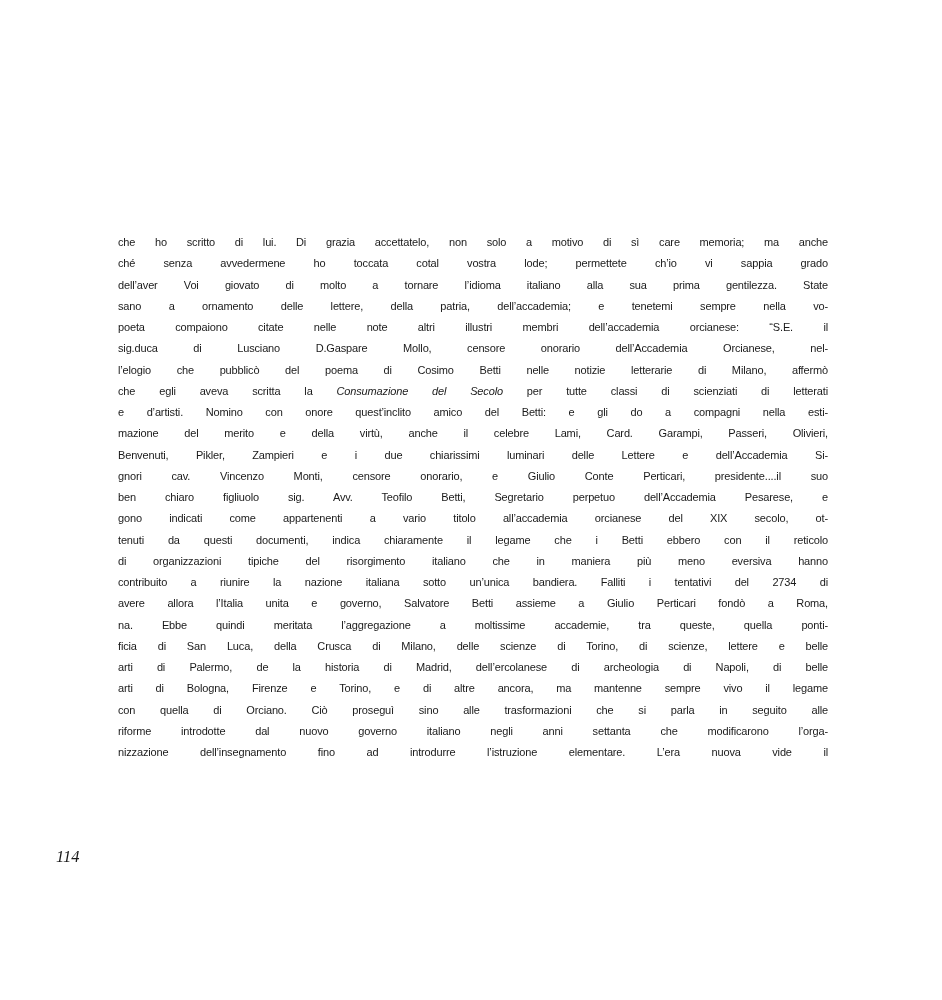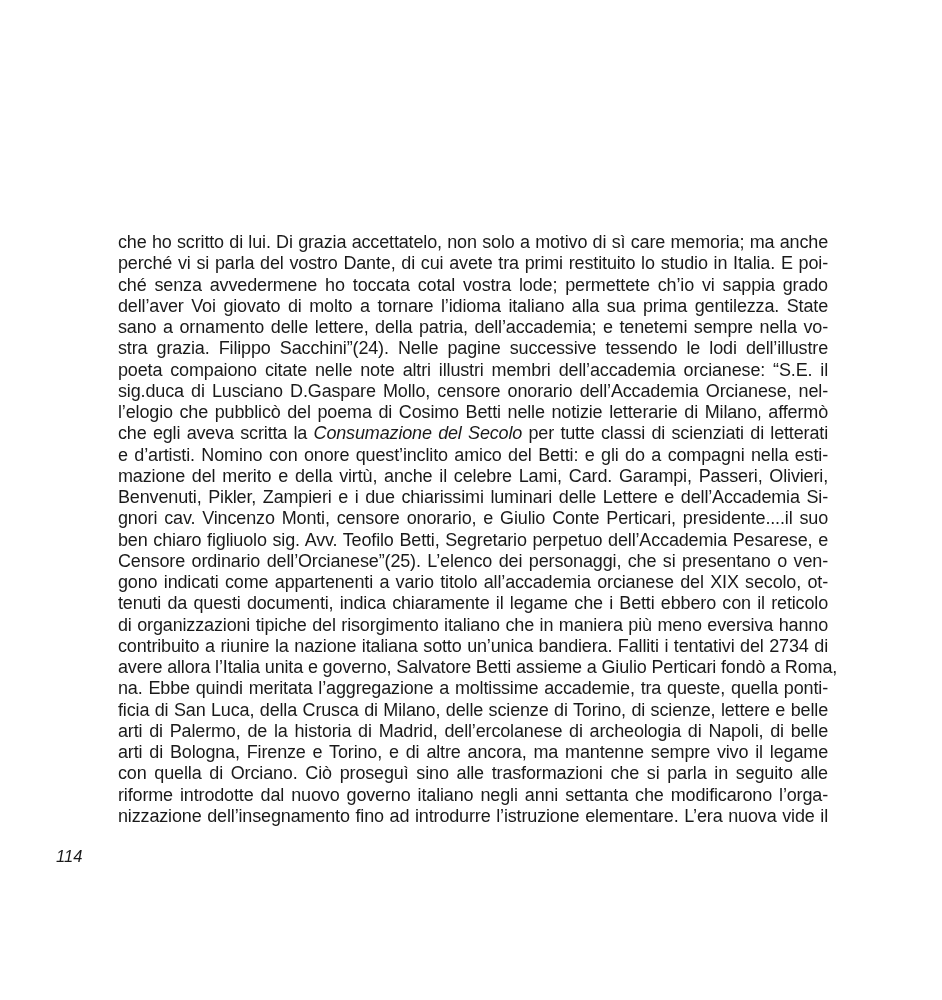--- a/index.html
+++ b/index.html
@@ -25,63 +25,61 @@
     .text-block {
       position: absolute;
       left: 118px;
       top: 232px;
       width: 710px;
     }
     .line {
       display: block;
       height: 21.25px;
       line-height: 21.25px;
-      font-size: 18px;
+      font-size: 11px;
       white-space: nowrap;
       text-align: justify;
       text-align-last: justify;
       letter-spacing: -0.15px;
     }
     .line.last {
       text-align-last: justify;
     }
     .line em {
       font-style: italic;
     }
     .page-number {
       position: absolute;
       left: 56px;
       top: 846px;
       font-size: 16.5px;
       font-style: italic;
       color: #1a1a1a;
       line-height: 21px;
+      font-family: Liberation Serif, serif;
     }
   </style>
 </head>
 <body>
 
 <div class="page">
   <div class="text-block">
     <span class="line">che ho scritto di lui. Di grazia accettatelo, non solo a motivo di sì care memoria; ma anche</span>
-    <span class="line">perché vi si parla del vostro Dante, di cui avete tra primi restituito lo studio in Italia. E poi-</span>
     <span class="line">ché senza avvedermene ho toccata cotal vostra lode; permettete ch’io vi sappia grado</span>
     <span class="line">dell’aver Voi giovato di molto a tornare l’idioma italiano alla sua prima gentilezza. State</span>
     <span class="line">sano a ornamento delle lettere, della patria, dell’accademia; e tenetemi sempre nella vo-</span>
-    <span class="line">stra grazia. Filippo Sacchini”(24). Nelle pagine successive tessendo le lodi dell’illustre</span>
     <span class="line">poeta compaiono citate nelle note altri illustri membri dell’accademia orcianese: “S.E. il</span>
     <span class="line">sig.duca di Lusciano D.Gaspare Mollo, censore onorario dell’Accademia Orcianese, nel-</span>
     <span class="line">l’elogio che pubblicò del poema di Cosimo Betti nelle notizie letterarie di Milano, affermò</span>
     <span class="line"><span>che egli aveva scritta la </span><em>Consumazione del Secolo</em><span> per tutte classi di scienziati di letterati</span></span>
     <span class="line">e d’artisti. Nomino con onore quest’inclito amico del Betti: e gli do a compagni nella esti-</span>
     <span class="line">mazione del merito e della virtù, anche il celebre Lami, Card. Garampi, Passeri, Olivieri,</span>
     <span class="line">Benvenuti, Pikler, Zampieri e i due chiarissimi luminari delle Lettere e dell’Accademia Si-</span>
     <span class="line">gnori cav. Vincenzo Monti, censore onorario, e Giulio Conte Perticari, presidente....il suo</span>
     <span class="line">ben chiaro figliuolo sig. Avv. Teofilo Betti, Segretario perpetuo dell’Accademia Pesarese, e</span>
-    <span class="line">Censore ordinario dell’Orcianese”(25). L’elenco dei personaggi, che si presentano o ven-</span>
     <span class="line">gono indicati come appartenenti a vario titolo all’accademia orcianese del XIX secolo, ot-</span>
     <span class="line">tenuti da questi documenti, indica chiaramente il legame che i Betti ebbero con il reticolo</span>
     <span class="line">di organizzazioni tipiche del risorgimento italiano che in maniera più meno eversiva hanno</span>
     <span class="line">contribuito a riunire la nazione italiana sotto un’unica bandiera. Falliti i tentativi del 2734 di</span>
     <span class="line">avere allora l’Italia unita e governo, Salvatore Betti assieme a Giulio Perticari fondò a Roma,</span>
     <span class="line">na. Ebbe quindi meritata l’aggregazione a moltissime accademie, tra queste, quella ponti-</span>
     <span class="line">ficia di San Luca, della Crusca di Milano, delle scienze di Torino, di scienze, lettere e belle</span>
     <span class="line">arti di Palermo, de la historia di Madrid, dell’ercolanese di archeologia di Napoli, di belle</span>
     <span class="line">arti di Bologna, Firenze e Torino, e di altre ancora, ma mantenne sempre vivo il legame</span>
     <span class="line">con quella di Orciano. Ciò proseguì sino alle trasformazioni che si parla in seguito alle</span>

